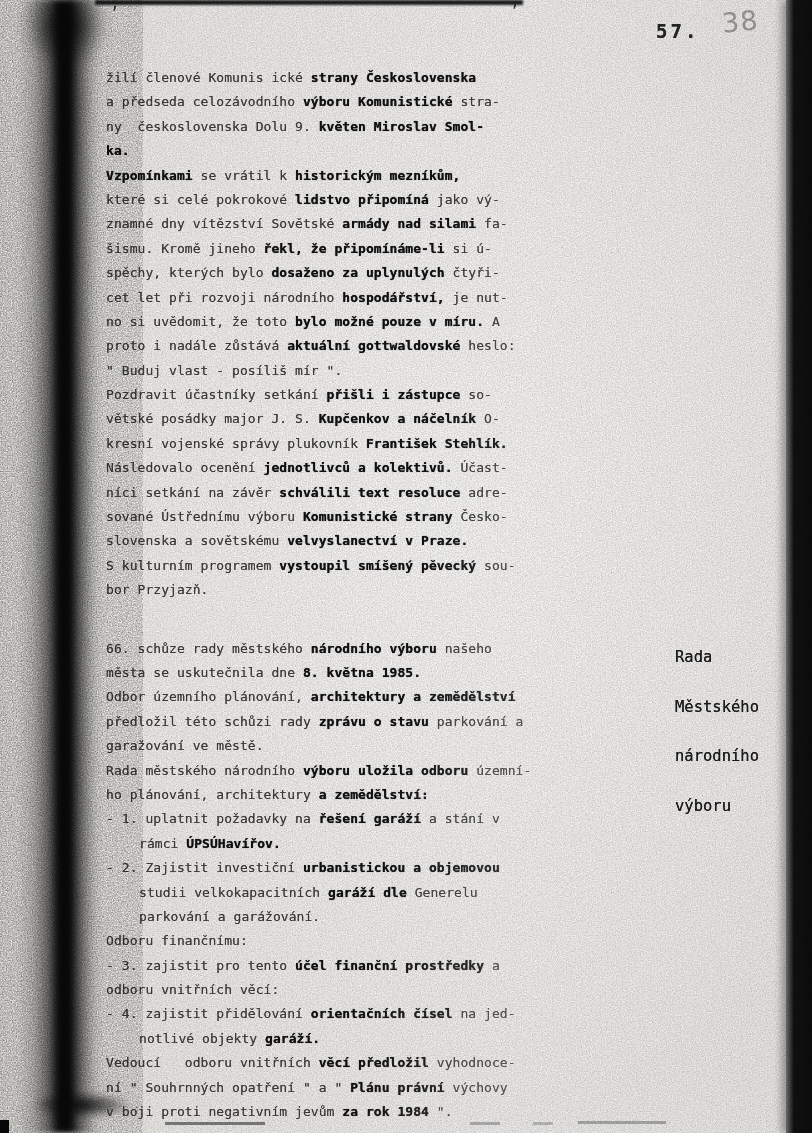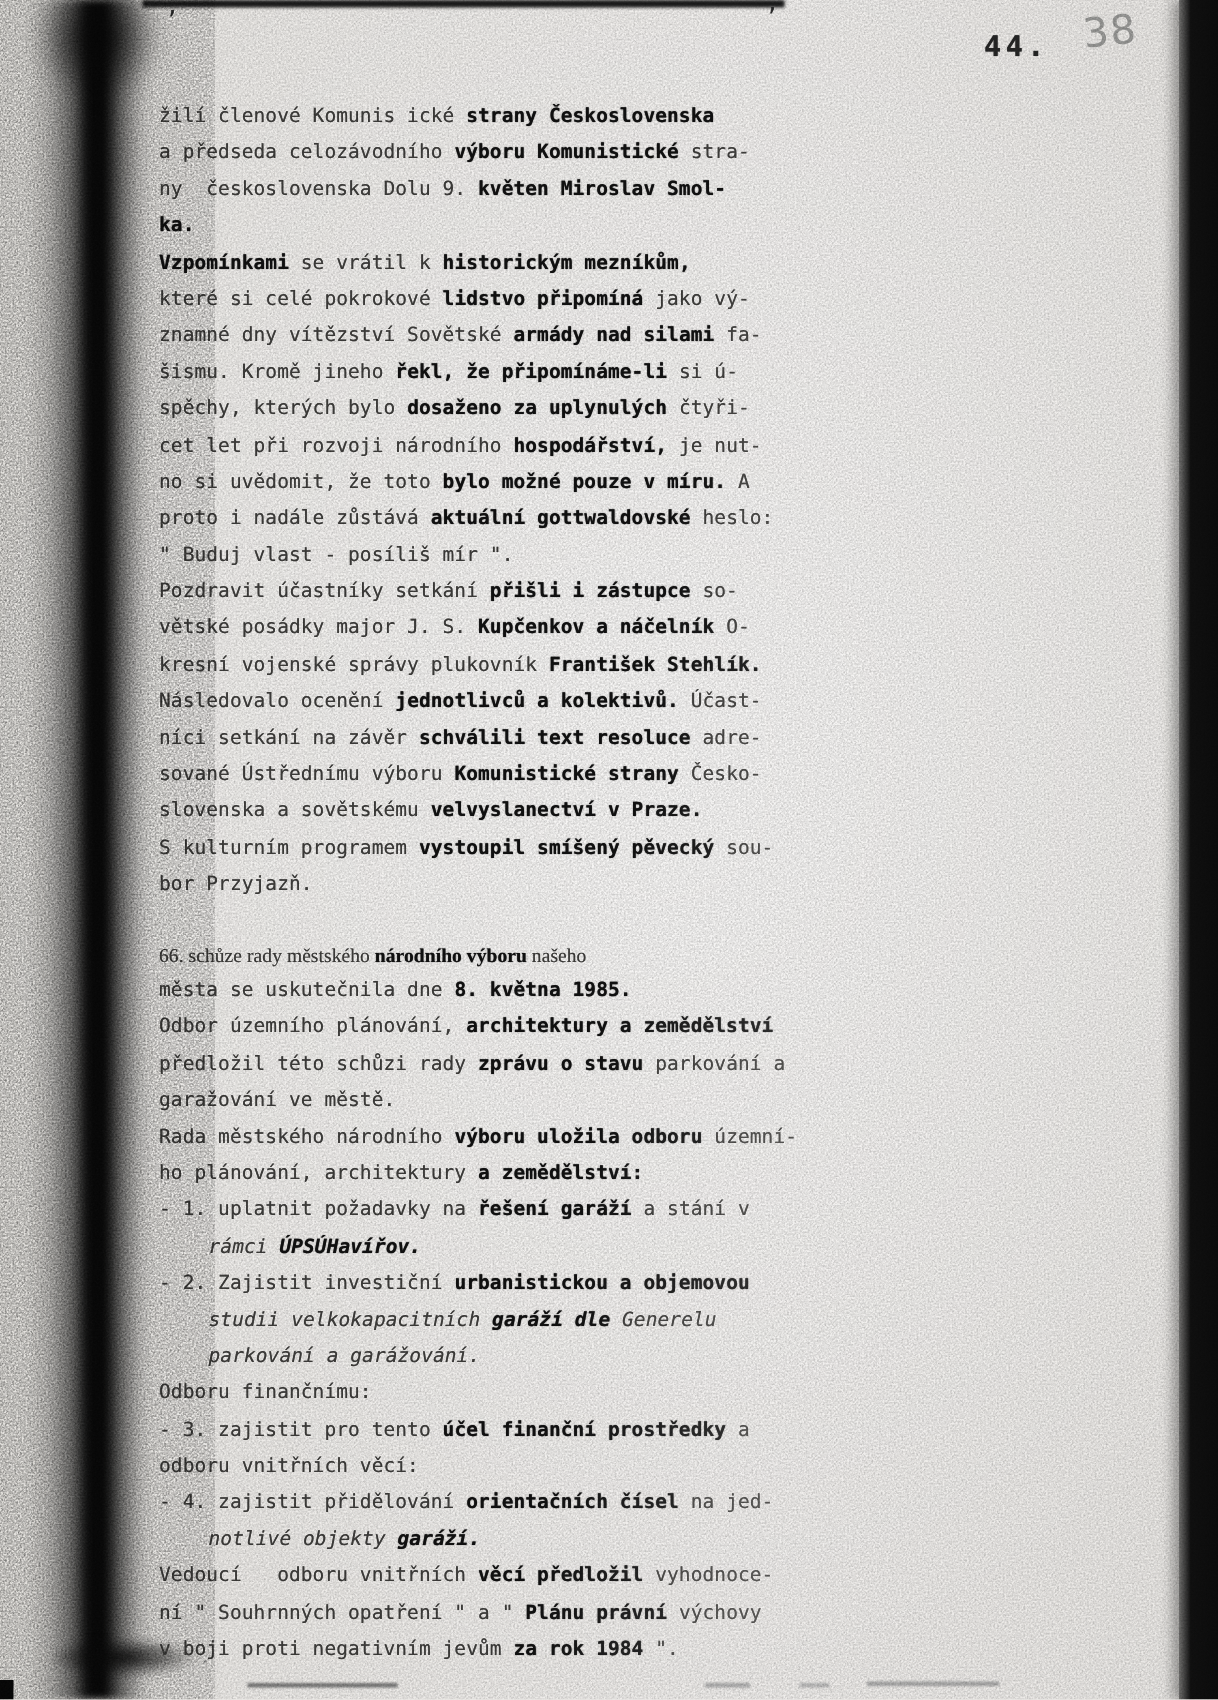--- a/index.html
+++ b/index.html
@@ -71,22 +71,22 @@
   }
   
   .text-block{
     position:absolute;left:106px;top:66px;width:620px;
     font-size:13px;line-height:24.4px;letter-spacing:0.05px;
     white-space:pre;color:#3c3c3c;
     -webkit-mask-image:linear-gradient(97deg,#000 50%,rgba(0,0,0,0.82) 70%,rgba(0,0,0,0.5) 92%,rgba(0,0,0,0.42) 100%);
     mask-image:linear-gradient(97deg,#000 50%,rgba(0,0,0,0.82) 70%,rgba(0,0,0,0.5) 92%,rgba(0,0,0,0.42) 100%);
   }
   .line{height:24.4px;}
-  .line.gap{margin-top:22px;font-family:Liberation Serif, serif;}
-  .line.ind{padding-left:33px;font-style:italic;}
+  .line.gap{margin-top:34px;}
+  .line.ind{padding-left:33px;}
   .ink{color:#3f3e3c;text-shadow:0 0 0.4px rgba(55,55,55,0.65);}
   .ink-bold{color:#121212;font-weight:bold;text-shadow:0 0 0.7px rgba(10,10,10,0.85);}
   
   .noise{position:absolute;inset:0;pointer-events:none;z-index:40;}
 </style>
 </head>
 <body>
 
 <div class="paper">
 
@@ -97,23 +97,29 @@
   <div class="strip-top"></div>
   <div class="corner-bl"></div>
   <div class="uline uline-1"></div>
   <div class="uline uline-2"></div>
   <div class="uline uline-3"></div>
   <div class="uline uline-4"></div>
   <div class="tick tick-1">’</div>
   <div class="tick tick-2">’</div>
   <div class="tick tick-3">′</div>
 
-  <div class="page-number">44.</div>
+  <div class="page-number">57.</div>
   <div class="pencil-number">38</div>
 
+  <div class="margin-note">
+    <div>Rada</div>
+    <div>Městského</div>
+    <div>národního</div>
+    <div>výboru</div>
+  </div>
 
   <div class="text-block"><div class="line"><span class="ink">žilí členové Komunis ické </span><span class="ink-bold">strany Československa</span></div><div class="line"><span class="ink">a předseda celozávodního </span><span class="ink-bold">výboru Komunistické</span><span class="ink"> stra-</span></div><div class="line"><span class="ink">ny  československa Dolu 9. </span><span class="ink-bold">květen Miroslav Smol-</span></div><div class="line"><span class="ink-bold">ka.</span></div><div class="line"><span class="ink-bold">Vzpomínkami</span><span class="ink"> se vrátil k </span><span class="ink-bold">historickým mezníkům,</span></div><div class="line"><span class="ink">které si celé pokrokové </span><span class="ink-bold">lidstvo připomíná</span><span class="ink"> jako vý-</span></div><div class="line"><span class="ink">znamné dny vítězství Sovětské </span><span class="ink-bold">armády nad silami</span><span class="ink"> fa-</span></div><div class="line"><span class="ink">šismu. Kromě jineho </span><span class="ink-bold">řekl, že připomínáme-li</span><span class="ink"> si ú-</span></div><div class="line"><span class="ink">spěchy, kterých bylo </span><span class="ink-bold">dosaženo za uplynulých</span><span class="ink"> čtyři-</span></div><div class="line"><span class="ink">cet let při rozvoji národního </span><span class="ink-bold">hospodářství,</span><span class="ink"> je nut-</span></div><div class="line"><span class="ink">no si uvědomit, že toto </span><span class="ink-bold">bylo možné pouze v míru.</span><span class="ink"> A</span></div><div class="line"><span class="ink">proto i nadále zůstává </span><span class="ink-bold">aktuální gottwaldovské</span><span class="ink"> heslo:</span></div><div class="line"><span class="ink">" Buduj vlast - posíliš mír ".</span></div><div class="line"><span class="ink">Pozdravit účastníky setkání </span><span class="ink-bold">přišli i zástupce</span><span class="ink"> so-</span></div><div class="line"><span class="ink">větské posádky major J. S. </span><span class="ink-bold">Kupčenkov a náčelník</span><span class="ink"> O-</span></div><div class="line"><span class="ink">kresní vojenské správy plukovník </span><span class="ink-bold">František Stehlík.</span></div><div class="line"><span class="ink">Následovalo ocenění </span><span class="ink-bold">jednotlivců a kolektivů.</span><span class="ink"> Účast-</span></div><div class="line"><span class="ink">níci setkání na závěr </span><span class="ink-bold">schválili text resoluce</span><span class="ink"> adre-</span></div><div class="line"><span class="ink">sované Ústřednímu výboru </span><span class="ink-bold">Komunistické strany</span><span class="ink"> Česko-</span></div><div class="line"><span class="ink">slovenska a sovětskému </span><span class="ink-bold">velvyslanectví v Praze.</span></div><div class="line"><span class="ink">S kulturním programem </span><span class="ink-bold">vystoupil smíšený pěvecký</span><span class="ink"> sou-</span></div><div class="line"><span class="ink">bor Przyjazň.</span></div><div class="line gap"><span class="ink">66. schůze rady městského </span><span class="ink-bold">národního výboru</span><span class="ink"> našeho</span></div><div class="line"><span class="ink">města se uskutečnila dne </span><span class="ink-bold">8. května 1985.</span></div><div class="line"><span class="ink">Odbor územního plánování, </span><span class="ink-bold">architektury a zemědělství</span></div><div class="line"><span class="ink">předložil této schůzi rady </span><span class="ink-bold">zprávu o stavu</span><span class="ink"> parkování a</span></div><div class="line"><span class="ink">garažování ve městě.</span></div><div class="line"><span class="ink">Rada městského národního </span><span class="ink-bold">výboru uložila odboru</span><span class="ink"> územní-</span></div><div class="line"><span class="ink">ho plánování, architektury </span><span class="ink-bold">a zemědělství:</span></div><div class="line"><span class="ink">- 1. uplatnit požadavky na </span><span class="ink-bold">řešení garáží</span><span class="ink"> a stání v</span></div><div class="line ind"><span class="ink">rámci </span><span class="ink-bold">ÚPSÚHavířov.</span></div><div class="line"><span class="ink">- 2. Zajistit investiční </span><span class="ink-bold">urbanistickou a objemovou</span></div><div class="line ind"><span class="ink">studii velkokapacitních </span><span class="ink-bold">garáží dle</span><span class="ink"> Generelu</span></div><div class="line ind"><span class="ink">parkování a garážování.</span></div><div class="line"><span class="ink">Odboru finančnímu:</span></div><div class="line"><span class="ink">- 3. zajistit pro tento </span><span class="ink-bold">účel finanční prostředky</span><span class="ink"> a</span></div><div class="line"><span class="ink">odboru vnitřních věcí:</span></div><div class="line"><span class="ink">- 4. zajistit přidělování </span><span class="ink-bold">orientačních čísel</span><span class="ink"> na jed-</span></div><div class="line ind"><span class="ink">notlivé objekty </span><span class="ink-bold">garáží.</span></div><div class="line"><span class="ink">Vedoucí   odboru vnitřních </span><span class="ink-bold">věcí předložil</span><span class="ink"> vyhodnoce-</span></div><div class="line"><span class="ink">ní " Souhrnných opatření " a " </span><span class="ink-bold">Plánu právní</span><span class="ink"> výchovy</span></div><div class="line"><span class="ink">v boji proti negativním jevům </span><span class="ink-bold">za rok 1984</span><span class="ink"> ".</span></div></div>
 
   <svg class="noise" width="812" height="1133">
     <filter id="grain">
       <feTurbulence type="fractalNoise" baseFrequency="0.8" numOctaves="2" seed="7" stitchTiles="stitch"></feTurbulence>
       <feColorMatrix type="matrix" values="0 0 0 0 0  0 0 0 0 0  0 0 0 0 0  0.55 0.55 0.55 0 -0.62"></feColorMatrix>
     </filter>
     <rect x="0" y="0" width="812" height="1133" filter="url(#grain)" opacity="0.35"></rect>
     <rect x="0" y="0" width="130" height="1133" filter="url(#grain)" opacity="0.55"></rect>

